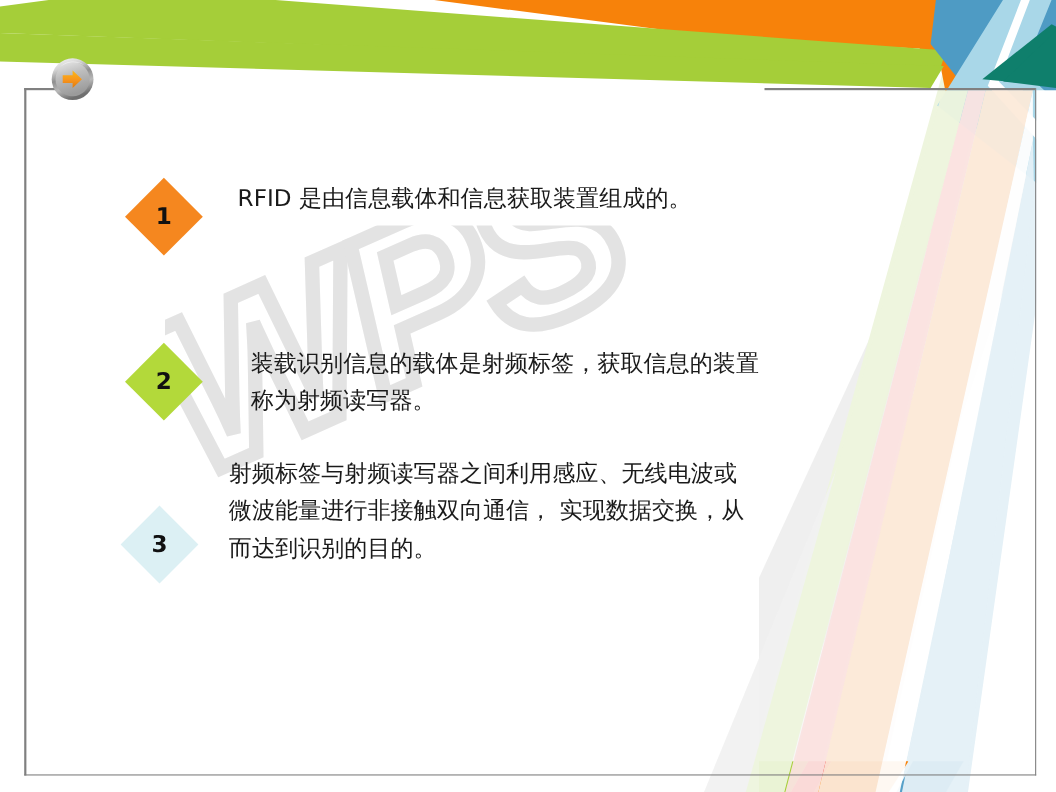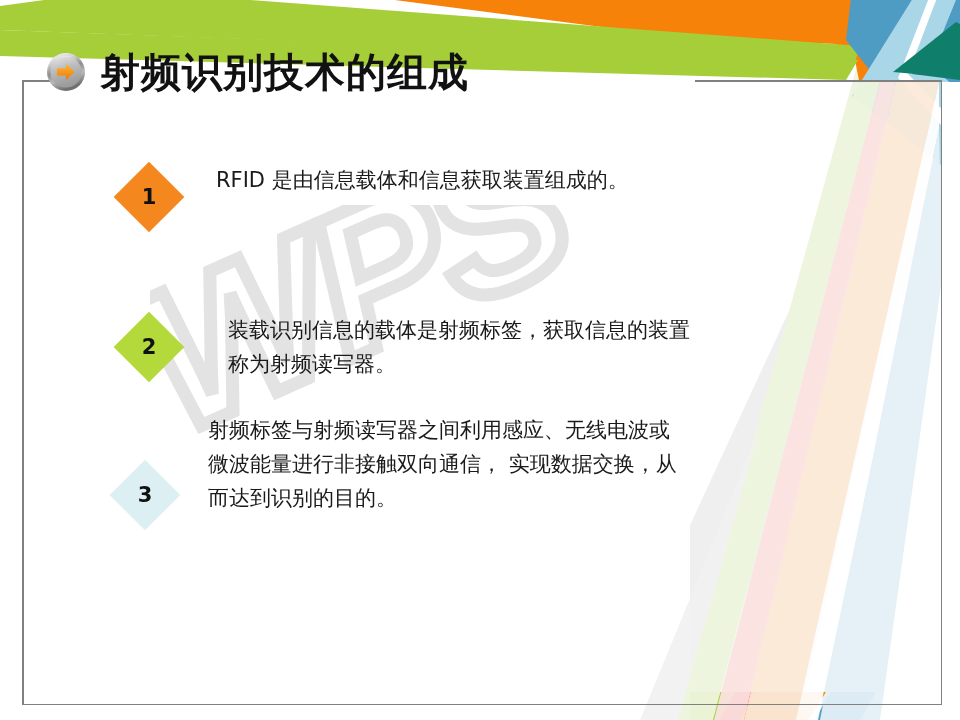--- a/index.html
+++ b/index.html
@@ -206,21 +206,20 @@
           <stop offset="0%" stop-color="#FDB913"></stop>
           <stop offset="55%" stop-color="#F7941E"></stop>
           <stop offset="100%" stop-color="#E07B0A"></stop>
         </linearGradient>
       </defs>
       <circle cx="20" cy="20" r="19" fill="url(#ringGrad)"></circle>
       <circle cx="20" cy="20" r="15.5" fill="url(#innerGrad)"></circle>
       <path d="M11 16.5 h9 v-4.5 l8.5 8 -8.5 8 v-4.5 h-9 z" fill="url(#arrowGrad)"></path>
       <path d="M8.5 9 A19 19 0 0 1 31 7.5 A17 17 0 0 0 8.5 9 z" fill="#ffffff" opacity="0.55"></path>
     </svg>
-    <div id="title-text">射频识别技术的组成</div>
   </div>
 
   <div class="bullet" id="bullet-1">
     <div class="diamond" style="background: rgb(245, 135, 31);"></div>
     <div class="diamond-num">1</div>
     <div class="bullet-text">RFID 是由信息载体和信息获取装置组成的。</div>
   </div>
 
   <div class="bullet" id="bullet-2">
     <div class="diamond" style="background: rgb(179, 217, 58);"></div>

